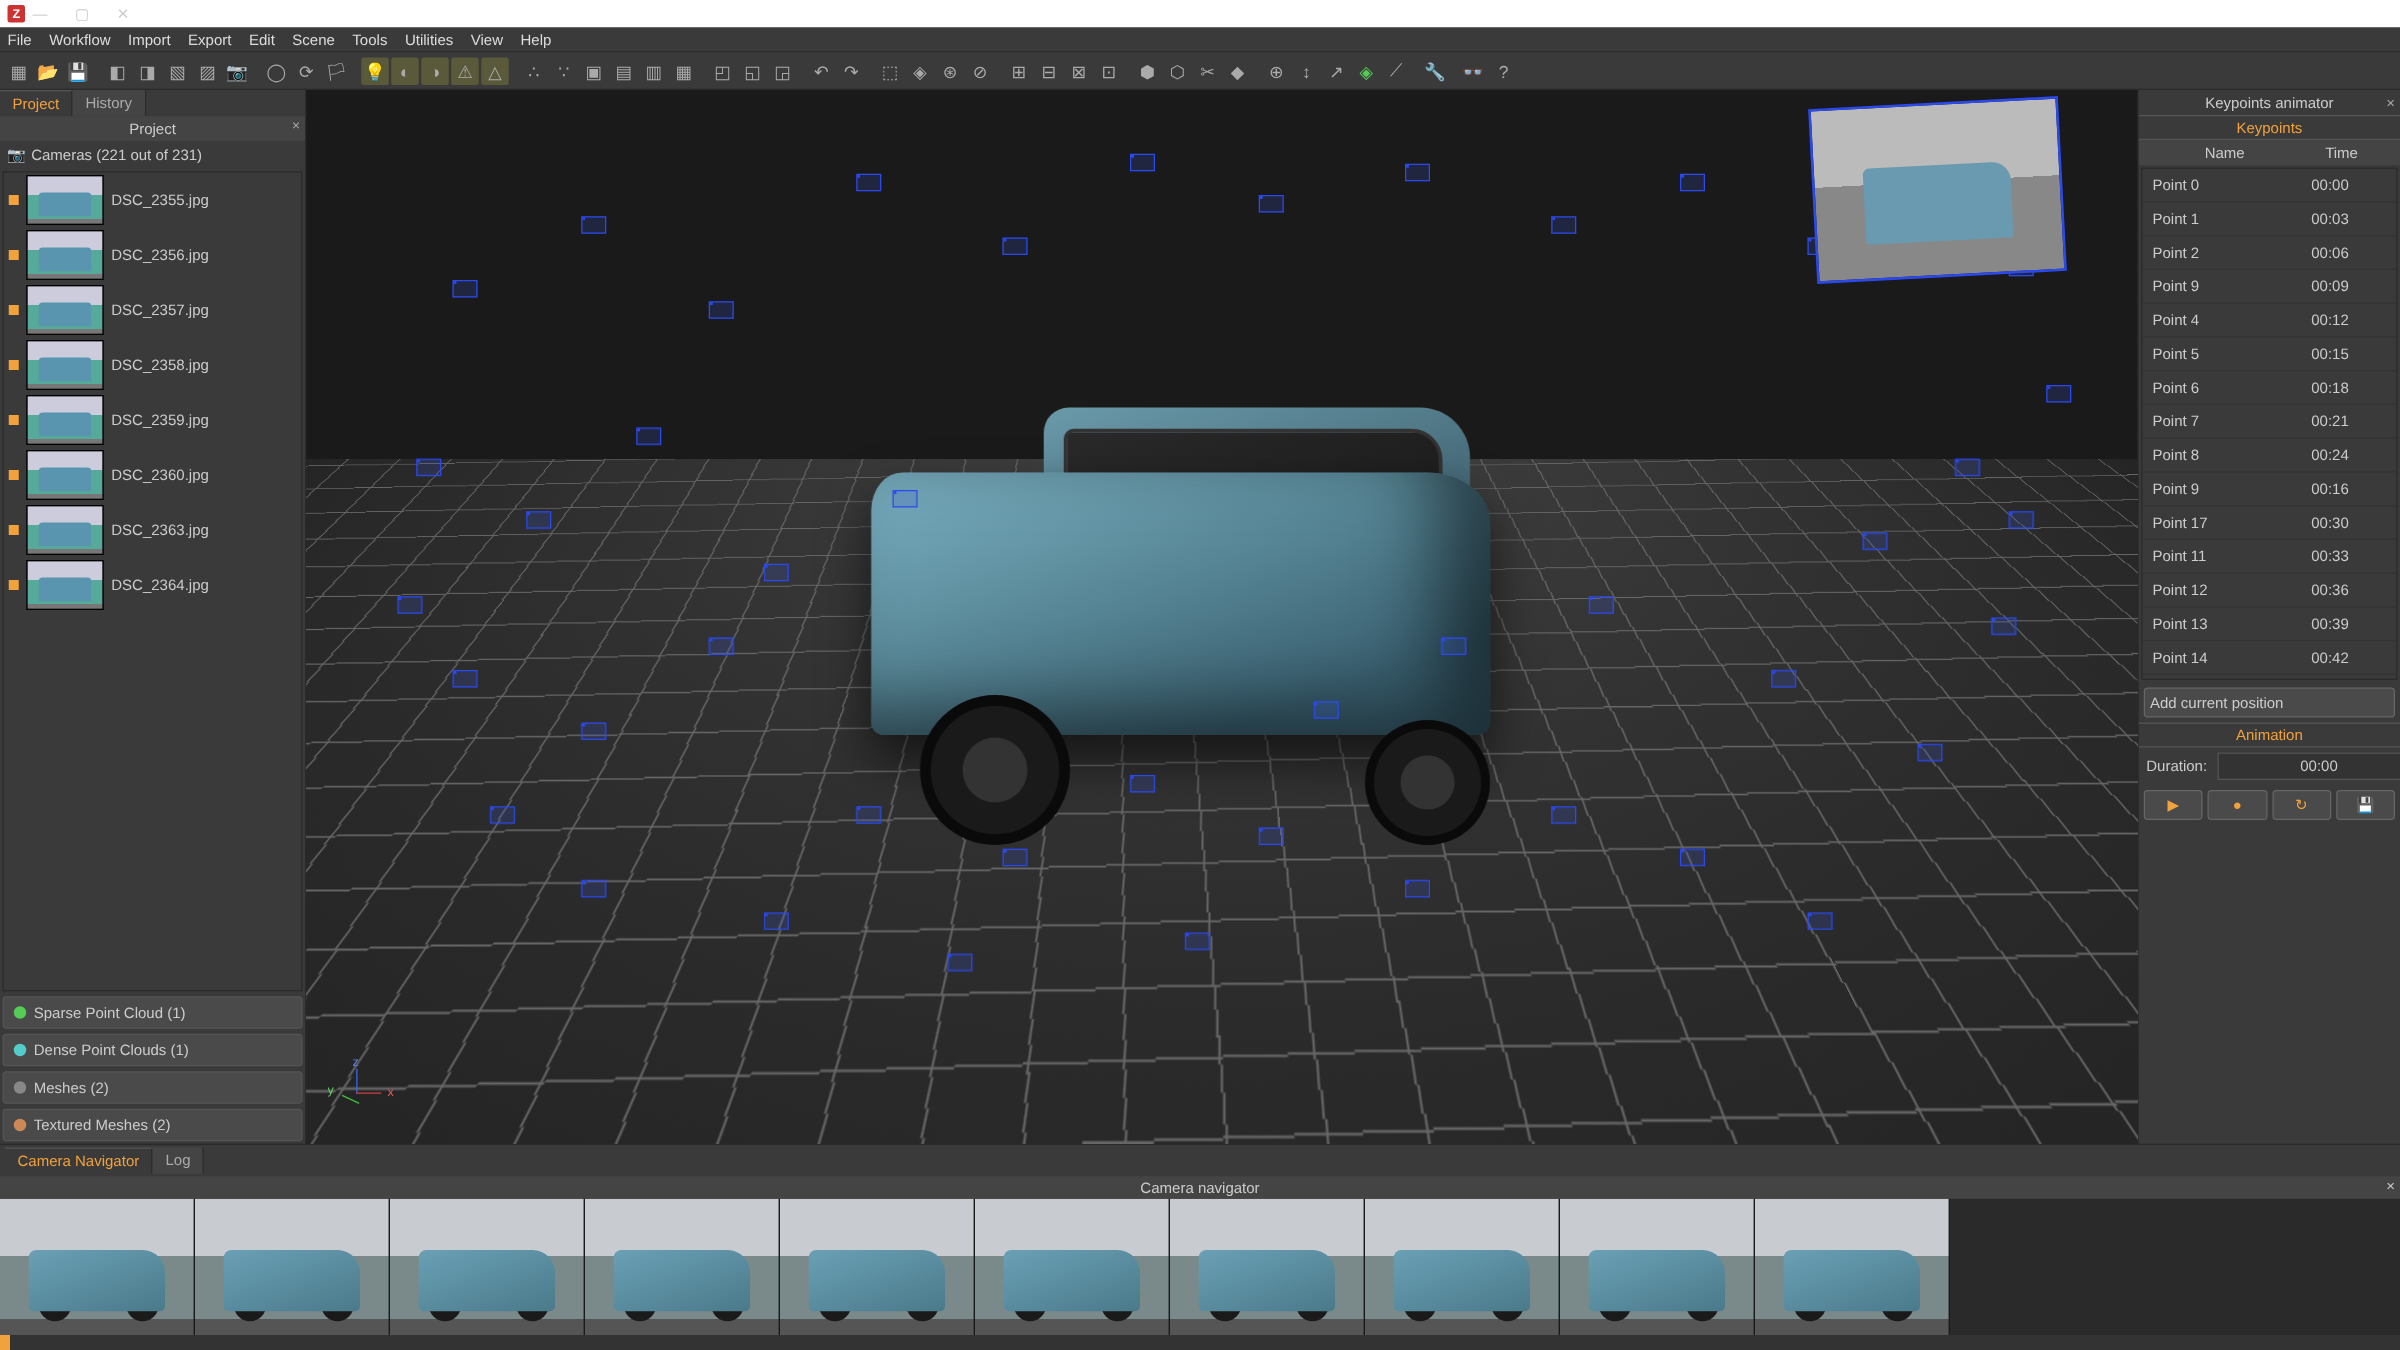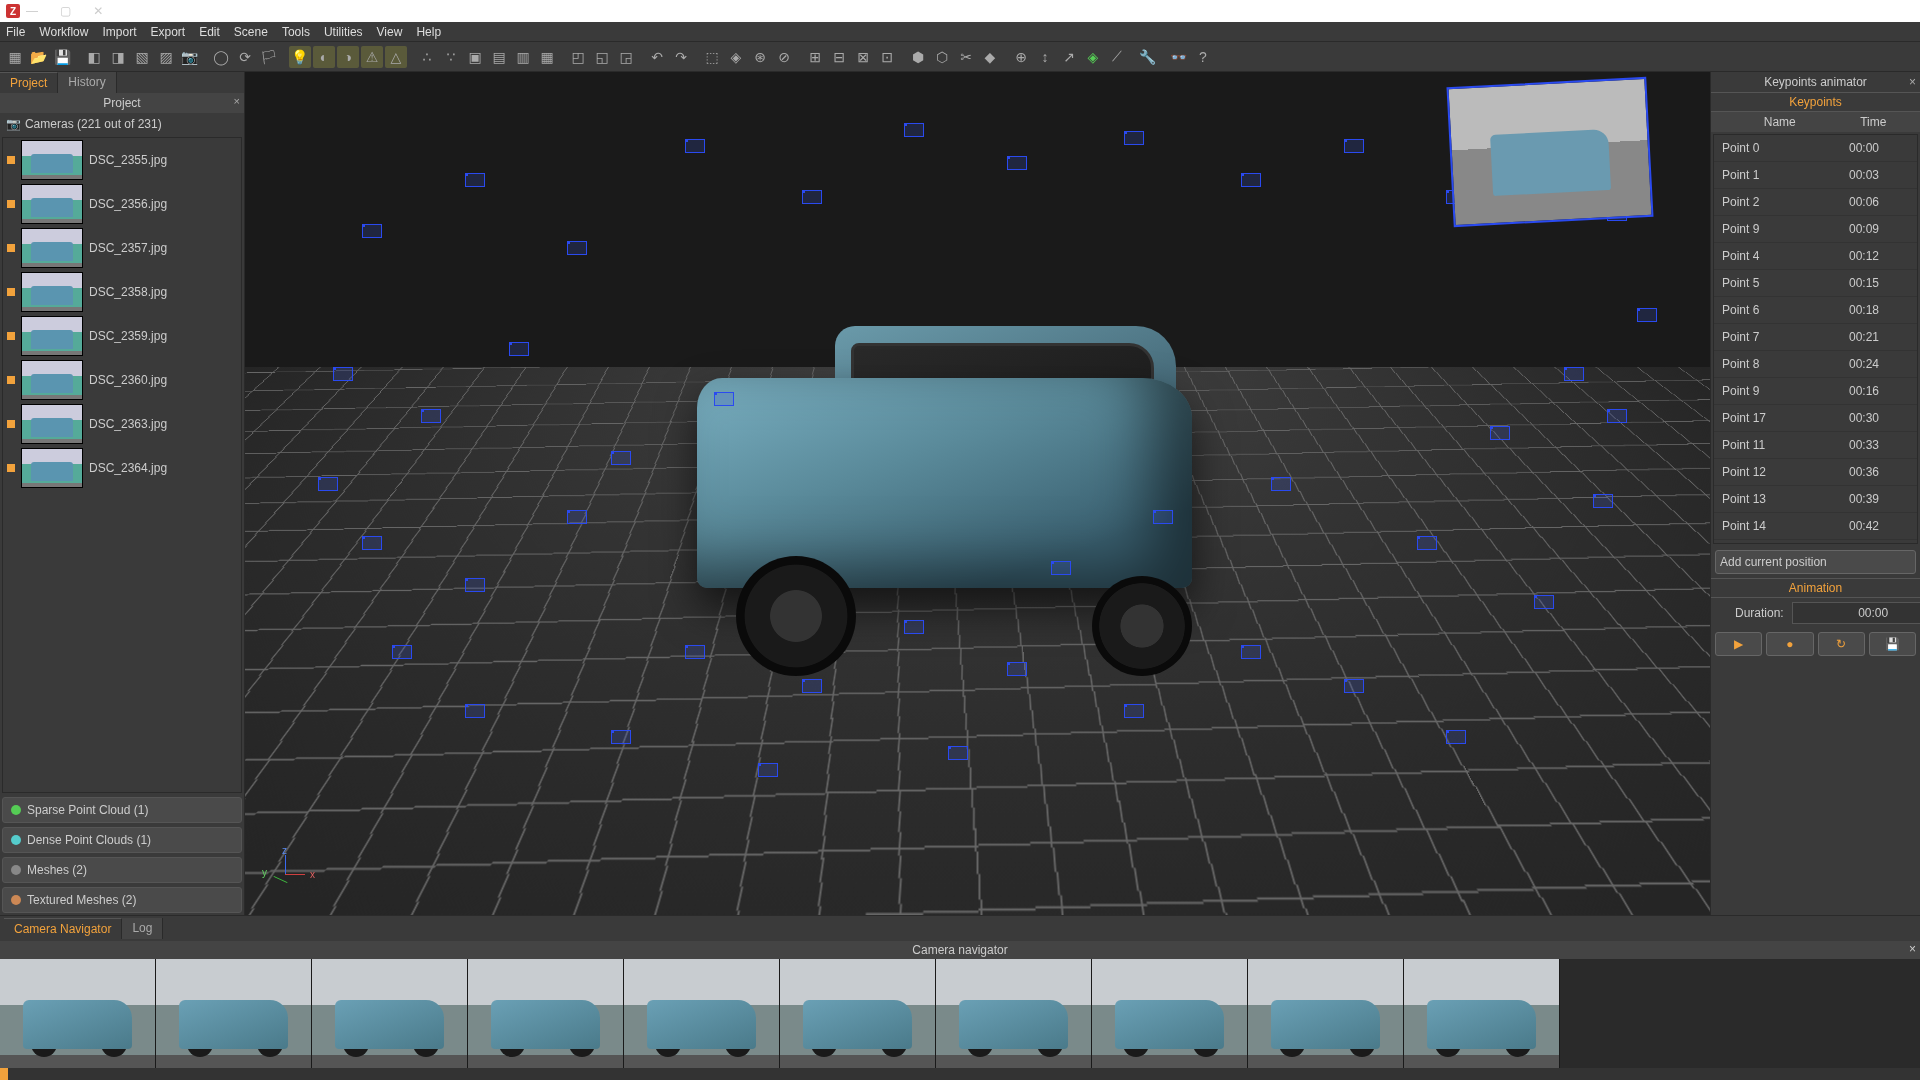--- a/index.html
+++ b/index.html
@@ -61,21 +61,21 @@
 .kp-header { text-align:center; padding:3px; background:#3a3a3a; color:#ccc; position:relative;}
 .kp-header .closex { position:absolute; right:4px; top:3px; color:#aaa;}
 .section-title { text-align:center; color:#f2a23c; padding:2px; border-top:1px solid #555; border-bottom:1px solid #555;}
 .kp-table-head { display:flex; background:#444;padding-left:22px; }
 .kp-table-head div { flex:1; text-align:center; padding:3px; color:#ccc;}
 .kp-list { flex:1; overflow-y:auto; border:1px solid #2a2a2a; margin:2px; max-height:410px;}
 .kp-list::-webkit-scrollbar { width:10px;} .kp-list::-webkit-scrollbar-thumb { background:#666;} .kp-list::-webkit-scrollbar-track { background:#333;}
 .kp-row { display:flex; padding:6px 8px; border-bottom:1px solid #333;}
 .kp-row .n { flex:1; } .kp-row .t { width:60px; text-align:left;}
 .wide-btn { margin:4px; padding:4px; background:#4a4a4a; border:1px solid #666; border-radius:3px; cursor:pointer;}
-.anim-row { display:flex; align-items:center; padding:4px 24px; gap:8px;}
+.anim-row { display:flex; align-items:center; padding:4px 6px; gap:8px;}
 .anim-row input { flex:1; background:#333; border:1px solid #555; padding:3px; color:#ccc; text-align:center;}
 .anim-btns { display:flex; gap:4px; padding:4px;}
 .anim-btns .ab { flex:1; padding:4px 0; background:#4a4a4a; border:1px solid #666; border-radius:3px; text-align:center; color:#f2a23c; cursor:pointer;}
 .bottom { height:165px; background:#3a3a3a; border-top:1px solid #2a2a2a; display:flex; flex-direction:column;}
 .bottom-tabs { display:flex; padding:2px 4px;}
 .nav-title { text-align:center; padding:2px; background:#444; position:relative;}
 .nav-title .closex { position:absolute; right:4px; top:1px;}
 .nav-strip { flex:1; display:flex; overflow:hidden; background:#2a2a2a;}
 .nav-thumb { width:156px; height:100%; background:linear-gradient(180deg,#c8ccd0 42%,#7a8a8a 42% 88%,#555 88%); border-right:1px solid #1a1a1a; position:relative;}
 .nav-thumb::after { content:""; position:absolute; left:15%; top:38%; width:70%; height:45%; background:linear-gradient(160deg,#6aa0b5,#4a7a8a); border-radius:6px 18px 4px 4px;}

